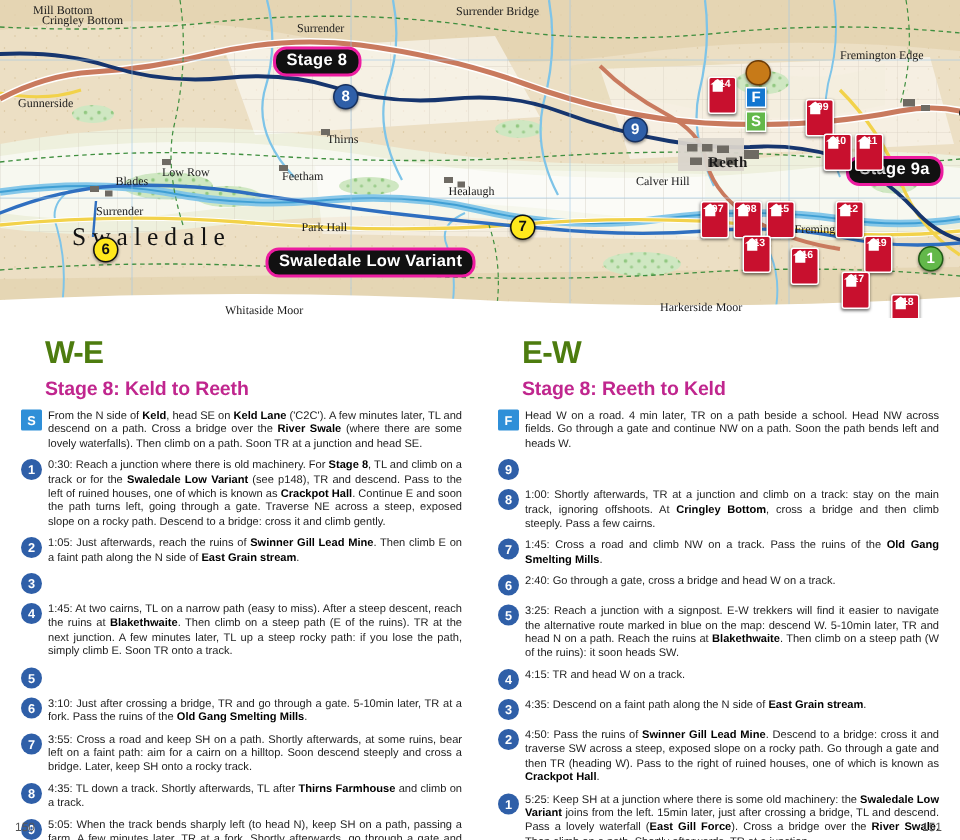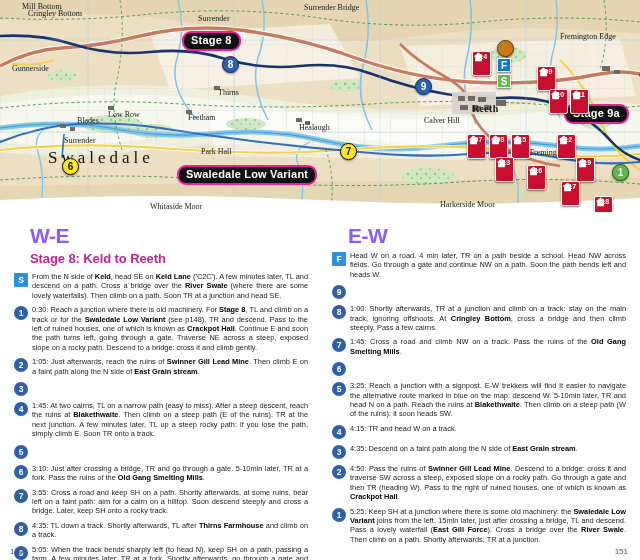--- a/index.html
+++ b/index.html
@@ -133,21 +133,21 @@
     top: 0;
     width: 308px;
     padding: 8px 6px 0 8px;
   }
   .col.left  { left: 6px; }
   .col.right { left: 324px; }
 
   .dir-head {
     font-size: 21px;
     font-weight: bold;
-    color: #8b5cf6;
+    color: #4d7c0f;
     letter-spacing: -.5px;
     margin: 4px 0 3px 16px;
   }
   .stage-head {
     font-size: 13px;
     font-weight: bold;
     color: #c0268e;
     margin: 0 0 6px 16px;
     letter-spacing: -.1px;
   }
@@ -465,38 +465,40 @@
         </div>
         <div class="step">
           <div class="bullet num">9</div>
           <div class="step-text">5:05: When the track bends sharply left (to head N), keep SH on a path, passing a farm. A few minutes later, TR at a fork. Shortly afterwards, go through a gate and keep SH on a path. When you reach a track, keep SH and go through a gate. Cut diagonally across fields to a field corner: cross a stile and descend. TL on a road.</div>
         </div>
       </div>
   </div>
 
   <div class="col right">
     <div class="dir-head">E-W</div>
+    <div class="stage-head">Stage 8: Reeth to Keld</div>
     <div id="right-steps">
         <div class="step">
           <div class="bullet sq">F</div>
           <div class="step-text">Head W on a road. 4 min later, TR on a path beside a school. Head NW across fields. Go through a gate and continue NW on a path. Soon the path bends left and heads W.</div>
         </div>
         <div class="step">
           <div class="bullet num">9</div>
         </div>
         <div class="step">
           <div class="bullet num">8</div>
           <div class="step-text">1:00: Shortly afterwards, TR at a junction and climb on a track: stay on the main track, ignoring offshoots. At <b>Cringley Bottom</b>, cross a bridge and then climb steeply. Pass a few cairns.</div>
         </div>
         <div class="step">
           <div class="bullet num">7</div>
           <div class="step-text">1:45: Cross a road and climb NW on a track. Pass the ruins of the <b>Old Gang Smelting Mills</b>.</div>
         </div>
         <div class="step">
           <div class="bullet num">6</div>
+          <div class="step-text">2:40: Go through a gate, cross a bridge and head W on a track.</div>
         </div>
         <div class="step">
           <div class="bullet num">5</div>
           <div class="step-text">3:25: Reach a junction with a signpost. E-W trekkers will find it easier to navigate the alternative route marked in blue on the map: descend W. 5-10min later, TR and head N on a path. Reach the ruins at <b>Blakethwaite</b>. Then climb on a steep path (W of the ruins): it soon heads SW.</div>
         </div>
         <div class="step">
           <div class="bullet num">4</div>
           <div class="step-text">4:15: TR and head W on a track.</div>
         </div>
         <div class="step">

